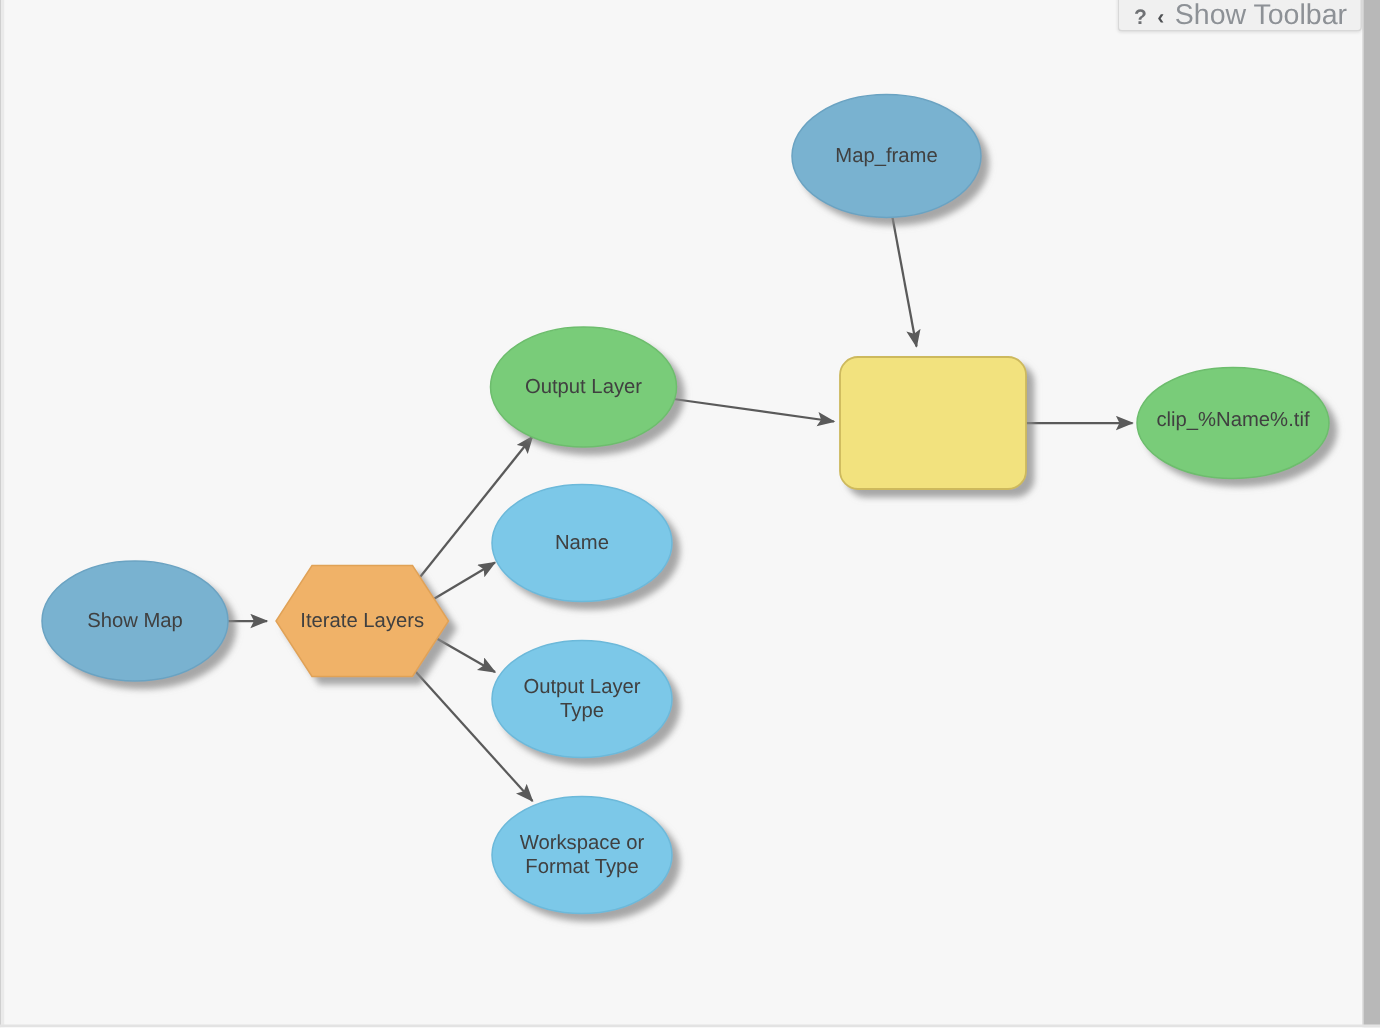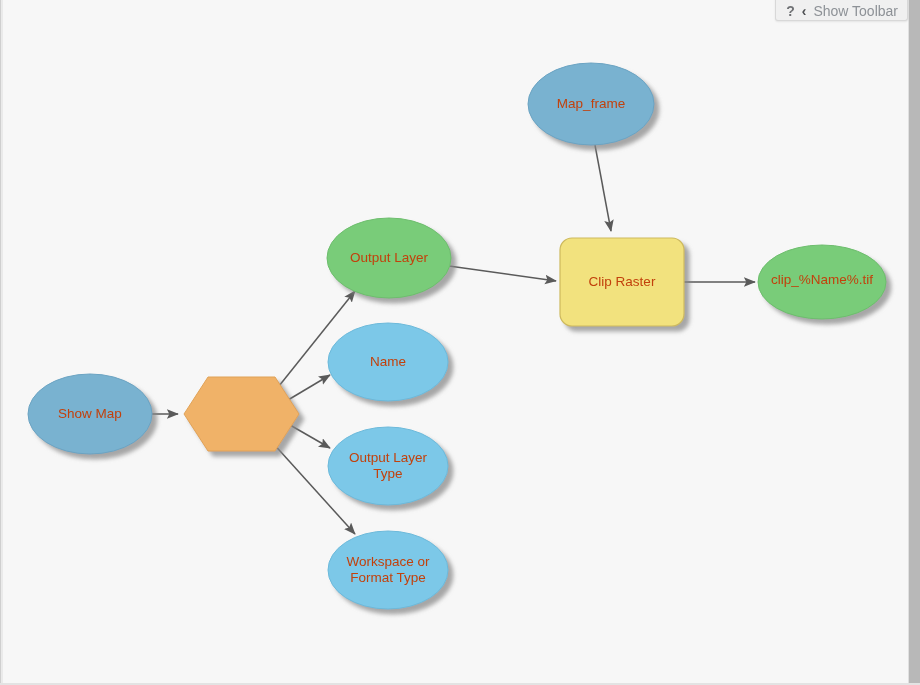--- a/index.html
+++ b/index.html
@@ -87,31 +87,31 @@
     font-weight: bold;
     line-height: 13px;
   }
   .toolbar-hint .chevron-icon {
     font-size: 14px;
     color: #4f5154;
     font-weight: bold;
     line-height: 13px;
   }
   .toolbar-hint .hint-label {
-    font-size: 14px;
+    font-size: 19px;
     color: #8d9196;
     line-height: 14px;
     white-space: nowrap;
   }
 
   
   .node-label {
     position: absolute;
     text-align: center;
-    color: #c2410c;
+    color: #404040;
     font-size: 13.5px;
     line-height: 16px;
     pointer-events: none;
     white-space: pre-line;
     display: flex;
     align-items: center;
     justify-content: center;
   }
 </style>
 </head>
@@ -169,34 +169,34 @@
 
         <rect x="557" y="238" width="124" height="88" rx="12" ry="12" fill="#f2e27e" stroke="#cdb95d" stroke-width="1.2" filter="url(#nodeShadow)"></rect>
 
         <ellipse cx="819" cy="282" rx="64" ry="37" fill="#79cc79" stroke="#6dbd6d" stroke-width="1" filter="url(#nodeShadow)"></ellipse>
 
       </g>
     </svg>
 
     <div class="node-label" style="left:25px; top:394px; width:124px; height:40px;">Show Map</div>
 
+    <div class="node-label" style="left:181px; top:394px; width:115px; height:40px;">Iterate Layers</div>
 
     <div class="node-label" style="left:324px; top:238px; width:124px; height:40px;">Output Layer</div>
 
     <div class="node-label" style="left:325px; top:342px; width:120px; height:40px;text-align:right;">Name</div>
 
     <div class="node-label" style="left:325px; top:442px; width:120px; height:48px;">Output Layer
 Type</div>
 
     <div class="node-label" style="left:325px; top:546px; width:120px; height:48px;">Workspace or
 Format Type</div>
 
     <div class="node-label" style="left:525px; top:84px; width:126px; height:40px;">Map_frame</div>
 
-    <div class="node-label" style="left:557px; top:262px; width:124px; height:40px;">Clip Raster</div>
 
     <div class="node-label" style="left:755px; top:260px; width:128px; height:40px;">clip_%Name%.tif</div>
 
   </div>
 
   <div class="toolbar-hint">
     <span class="help-icon">?</span>
     <span class="chevron-icon">‹</span>
     <span class="hint-label">Show Toolbar</span>
   </div>

